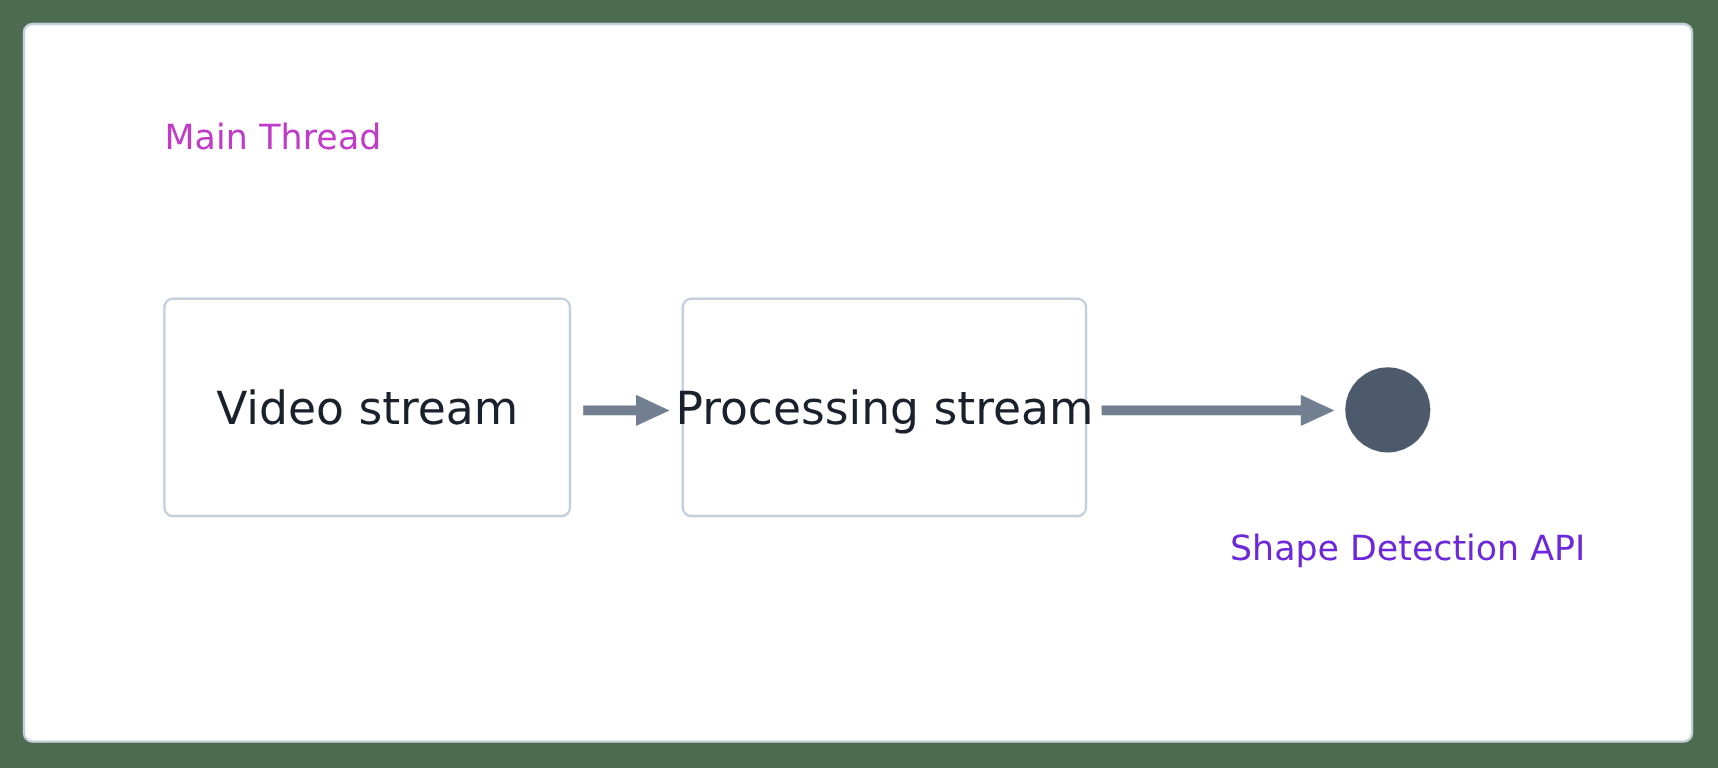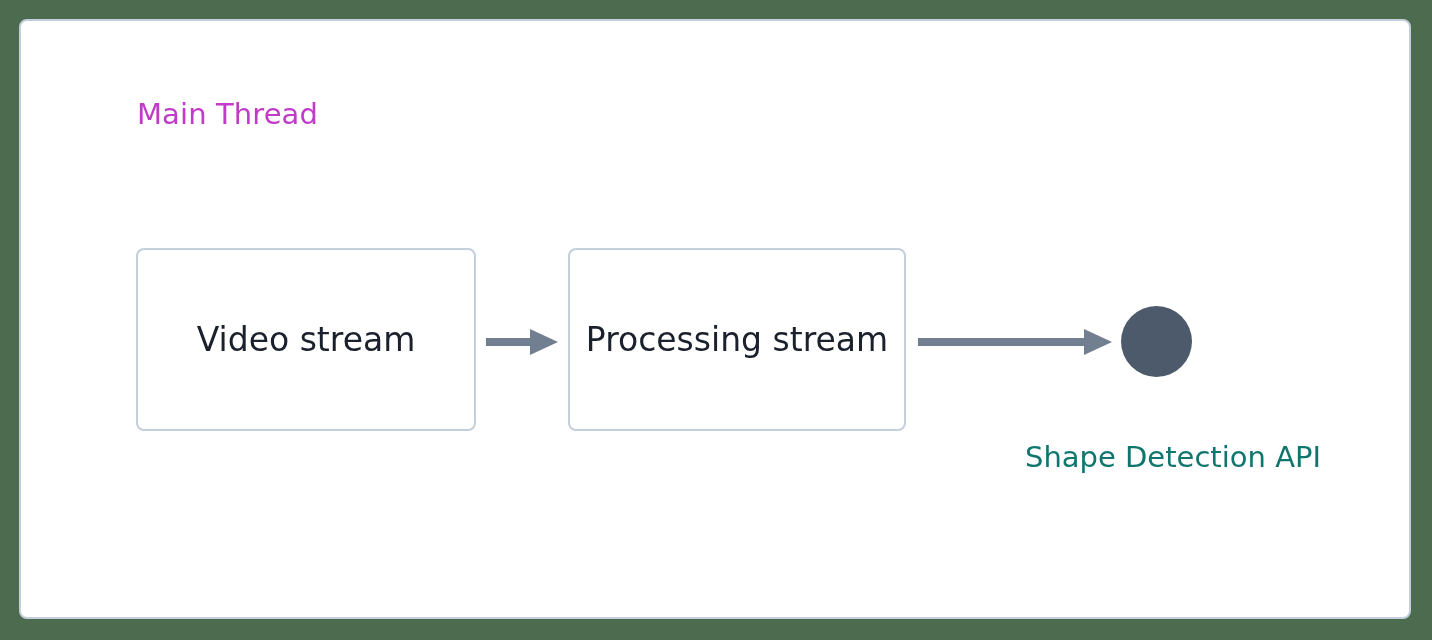--- a/index.html
+++ b/index.html
@@ -50,21 +50,21 @@
     position: absolute;
     box-sizing: border-box;
     background: #ffffff;
     border: 2px solid #c3d0dc;
     border-radius: 8px;
     display: flex;
     align-items: center;
     justify-content: center;
   }
   .node-box .node-label {
-    font-size: 33px;
+    font-size: 38px;
     line-height: 36px;
     color: #1a202c;
     white-space: nowrap;
   }
 
   #node-video-stream {
     left: 115px;
     top: 227px;
     width: 340px;
     height: 183px;
@@ -106,21 +106,21 @@
     background: #4c5a6b;
   }
 
   
   .circle-caption {
     position: absolute;
     left: 1004px;
     top: 417px;
     font-size: 29px;
     line-height: 38px;
-    color: #0f766e;
+    color: #6d28d9;
     white-space: nowrap;
   }
 </style>
 </head>
 <body>
 
 <div class="canvas">
 
   <div class="diagram-panel">
 

